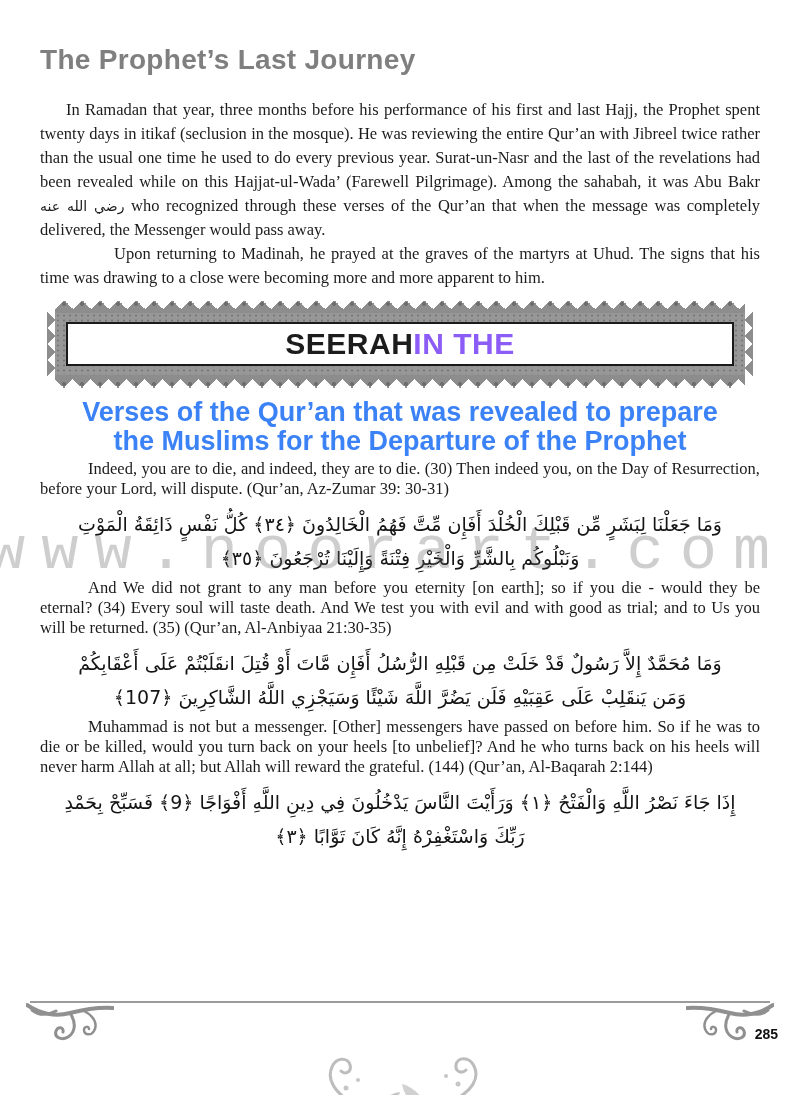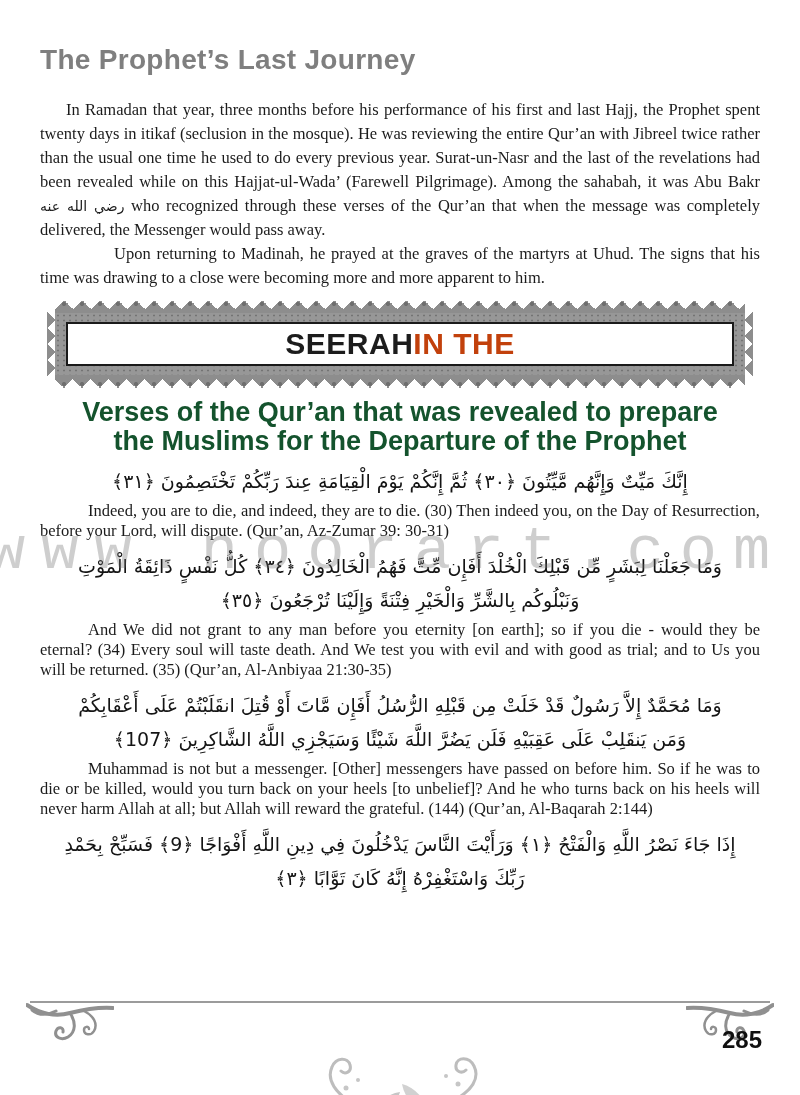--- a/index.html
+++ b/index.html
@@ -42,26 +42,26 @@
     background-color:#979797;
     background-image:radial-gradient(rgba(50,50,50,.35) 1px, rgba(0,0,0,0) 1.4px);
     background-size:6px 5px; padding:9px 11px;
   }
   .banner-inner {
     border:2px solid #1a1a1a; background:#fff; height:40px;
     display:flex; align-items:center; justify-content:center; 
     font-family:"Liberation Sans", sans-serif; font-weight:700;
     font-size:30px; letter-spacing:.5px;
   }
-  .w-dark { color:#1c1c1c; } .w-mid { color:#c2410c; }
+  .w-dark { color:#1c1c1c; } .w-mid { color:#8b5cf6; }
 
   .subtitle {
     margin-top:10px; text-align:center;
     font-family:"Liberation Sans", sans-serif; font-weight:700;
-    font-size:27px; line-height:29px; color:#14532d;
+    font-size:27px; line-height:29px; color:#3b82f6;
   }
 
   .arabic {
     direction:rtl; unicode-bidi:embed; text-align:center;
     font-family:"DejaVu Sans", sans-serif; font-size:19px; line-height:34px;
     color:#141414; margin:6px 20px 0 20px; padding-top:2px;
   }
   .translation {
     font-size:16.5px; line-height:20px; text-align:justify;
     text-indent:48px; margin:3px 0 5px 0;
@@ -72,23 +72,23 @@
     font-family:"Liberation Mono", monospace; font-size:62px;
     letter-spacing:16px; color:rgba(105,105,105,.33); pointer-events:none;
   }
 
   .footer-rule { position:absolute; left:30px; right:30px; top:1001px;
     border-top:2px solid #9b9b9b; }
   .flourish { position:absolute; top:1002px; }
   .flourish-left  { left:26px; }
   .flourish-right { right:26px; transform:scaleX(-1); }
   .page-number {
-    position:absolute; right:38px; top:1026px;
+    position:absolute; right:22px; top:1026px;
     font-family:"Liberation Sans", sans-serif; font-weight:700;
-    font-size:24px; color:#101010;
+    font-size:14px; color:#101010;
   }
   .floral { position:absolute; left:50%; transform:translateX(-50%); top:1036px; }
 </style>
 </head>
 <body>
 
 <div class="content">
 
   <h1 class="page-title">The Prophet’s Last Journey</h1>
 
@@ -109,21 +109,20 @@
     </div>
     <div class="teeth teeth-bottom"></div>
   </div>
 
   <div class="subtitle">
     <div>Verses of the Qur’an that was revealed to prepare</div>
     <div>the Muslims for the Departure of the Prophet</div>
   </div>
 
   <div>
-    <div class="arabic">إِنَّكَ مَيِّتٌ وَإِنَّهُم مَّيِّتُونَ ﴿٣٠﴾ ثُمَّ إِنَّكُمْ يَوْمَ الْقِيَامَةِ عِندَ رَبِّكُمْ تَخْتَصِمُونَ ﴿٣١﴾</div>
     <p class="translation">Indeed, you are to die, and indeed, they are to die. (30) Then indeed you, on the Day of Resurrection, before your Lord, will dispute. (Qur’an, Az-Zumar 39: 30-31)</p>
   </div>
 
   <div>
     <div class="arabic">وَمَا جَعَلْنَا لِبَشَرٍ مِّن قَبْلِكَ الْخُلْدَ أَفَإِن مِّتَّ فَهُمُ الْخَالِدُونَ ﴿٣٤﴾ كُلُّ نَفْسٍ ذَائِقَةُ الْمَوْتِ وَنَبْلُوكُم بِالشَّرِّ وَالْخَيْرِ فِتْنَةً وَإِلَيْنَا تُرْجَعُونَ ﴿٣٥﴾</div>
     <p class="translation">And We did not grant to any man before you eternity [on earth]; so if you die - would they be eternal? (34) Every soul will taste death. And We test you with evil and with good as trial; and to Us you will be returned. (35) (Qur’an, Al-Anbiyaa 21:30-35)</p>
   </div>
 
   <div>
     <div class="arabic">وَمَا مُحَمَّدٌ إِلاَّ رَسُولٌ قَدْ خَلَتْ مِن قَبْلِهِ الرُّسُلُ أَفَإِن مَّاتَ أَوْ قُتِلَ انقَلَبْتُمْ عَلَى أَعْقَابِكُمْ وَمَن يَنقَلِبْ عَلَى عَقِبَيْهِ فَلَن يَضُرَّ اللَّهَ شَيْئًا وَسَيَجْزِي اللَّهُ الشَّاكِرِينَ ﴿107﴾</div>

